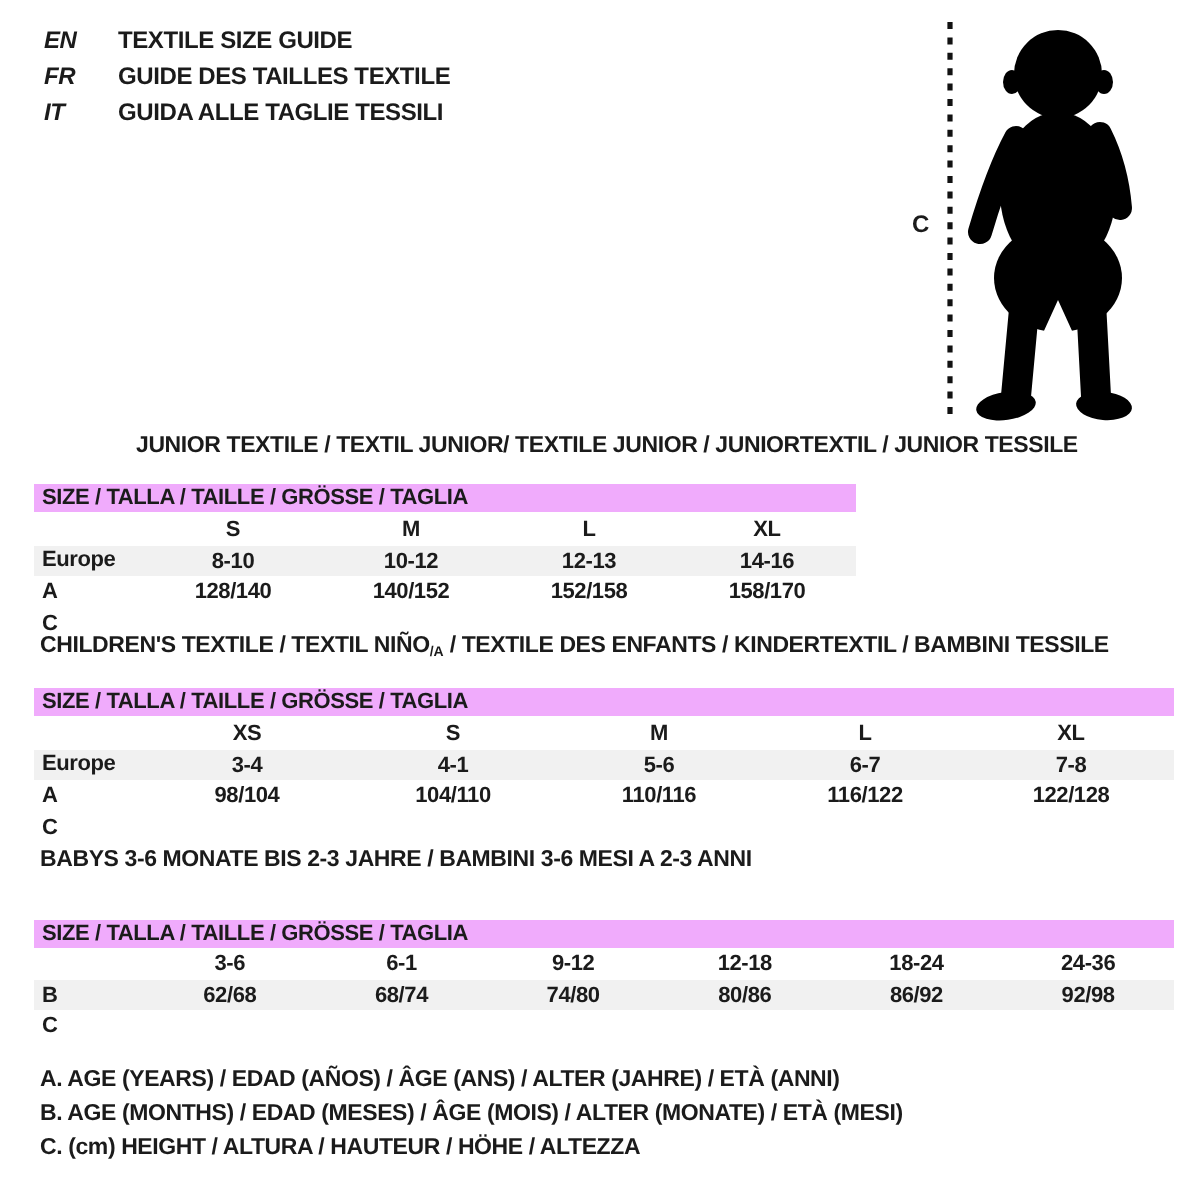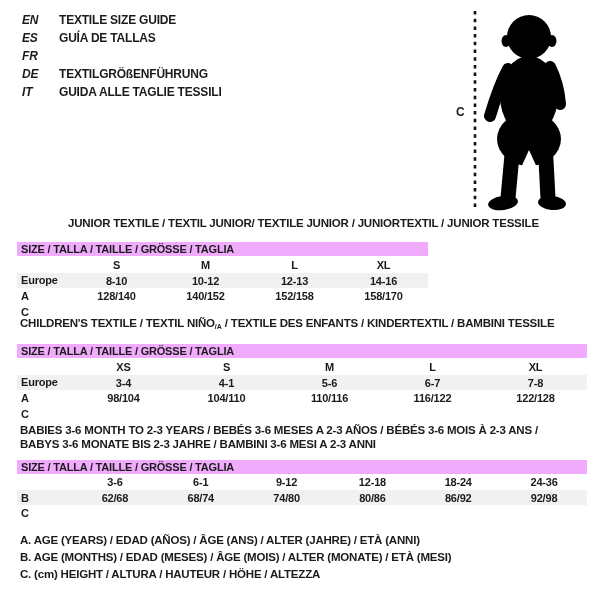--- a/index.html
+++ b/index.html
@@ -42,29 +42,22 @@
 </style>
 </head>
 <body>
 
 <div class="lang-list">
   <div class="lang-row">
     <span class="lang-code">EN</span>
     <span class="lang-label">TEXTILE SIZE GUIDE</span>
   </div>
   <div class="lang-row">
-    <span class="lang-code">ES</span>
-    <span class="lang-label">GUÍA DE TALLAS</span>
-  </div>
-  <div class="lang-row">
     <span class="lang-code">FR</span>
-  </div>
-  <div class="lang-row">
-    <span class="lang-code">DE</span>
-    <span class="lang-label">TEXTILGRÖßENFÜHRUNG</span>
+    <span class="lang-label">GUIDE DES TAILLES TEXTILE</span>
   </div>
   <div class="lang-row">
     <span class="lang-code">IT</span>
     <span class="lang-label">GUIDA ALLE TAGLIE TESSILI</span>
   </div>
 </div>
 
 <div class="figure">
   <span class="height-label">C</span>
   <svg width="125" height="212" viewBox="0 0 125 212">
@@ -137,21 +130,20 @@
     <span class="lcell">C</span>
     <span class="cell">98/104</span>
     <span class="cell">104/110</span>
     <span class="cell">110/116</span>
     <span class="cell">116/122</span>
     <span class="cell">122/128</span>
   </div>
 </div>
 
 <div class="section-title" style="top:423px;">
-  <div>BABIES 3-6 MONTH TO 2-3 YEARS / BEBÉS 3-6 MESES A 2-3 AÑOS / BÉBÉS 3-6 MOIS À 2-3 ANS /</div>
   <div>BABYS 3-6 MONATE BIS 2-3 JAHRE / BAMBINI 3-6 MESI A 2-3 ANNI</div>
 </div>
 <div class="size-table" style="top:460px; width:570px;">
   <div class="band">SIZE / TALLA / TAILLE / GRÖSSE / TAGLIA</div>
   <div class="trow h16">
     <span class="lcell">B</span>
     <span class="cell">3-6</span>
     <span class="cell">6-1</span>
     <span class="cell">9-12</span>
     <span class="cell">12-18</span>

